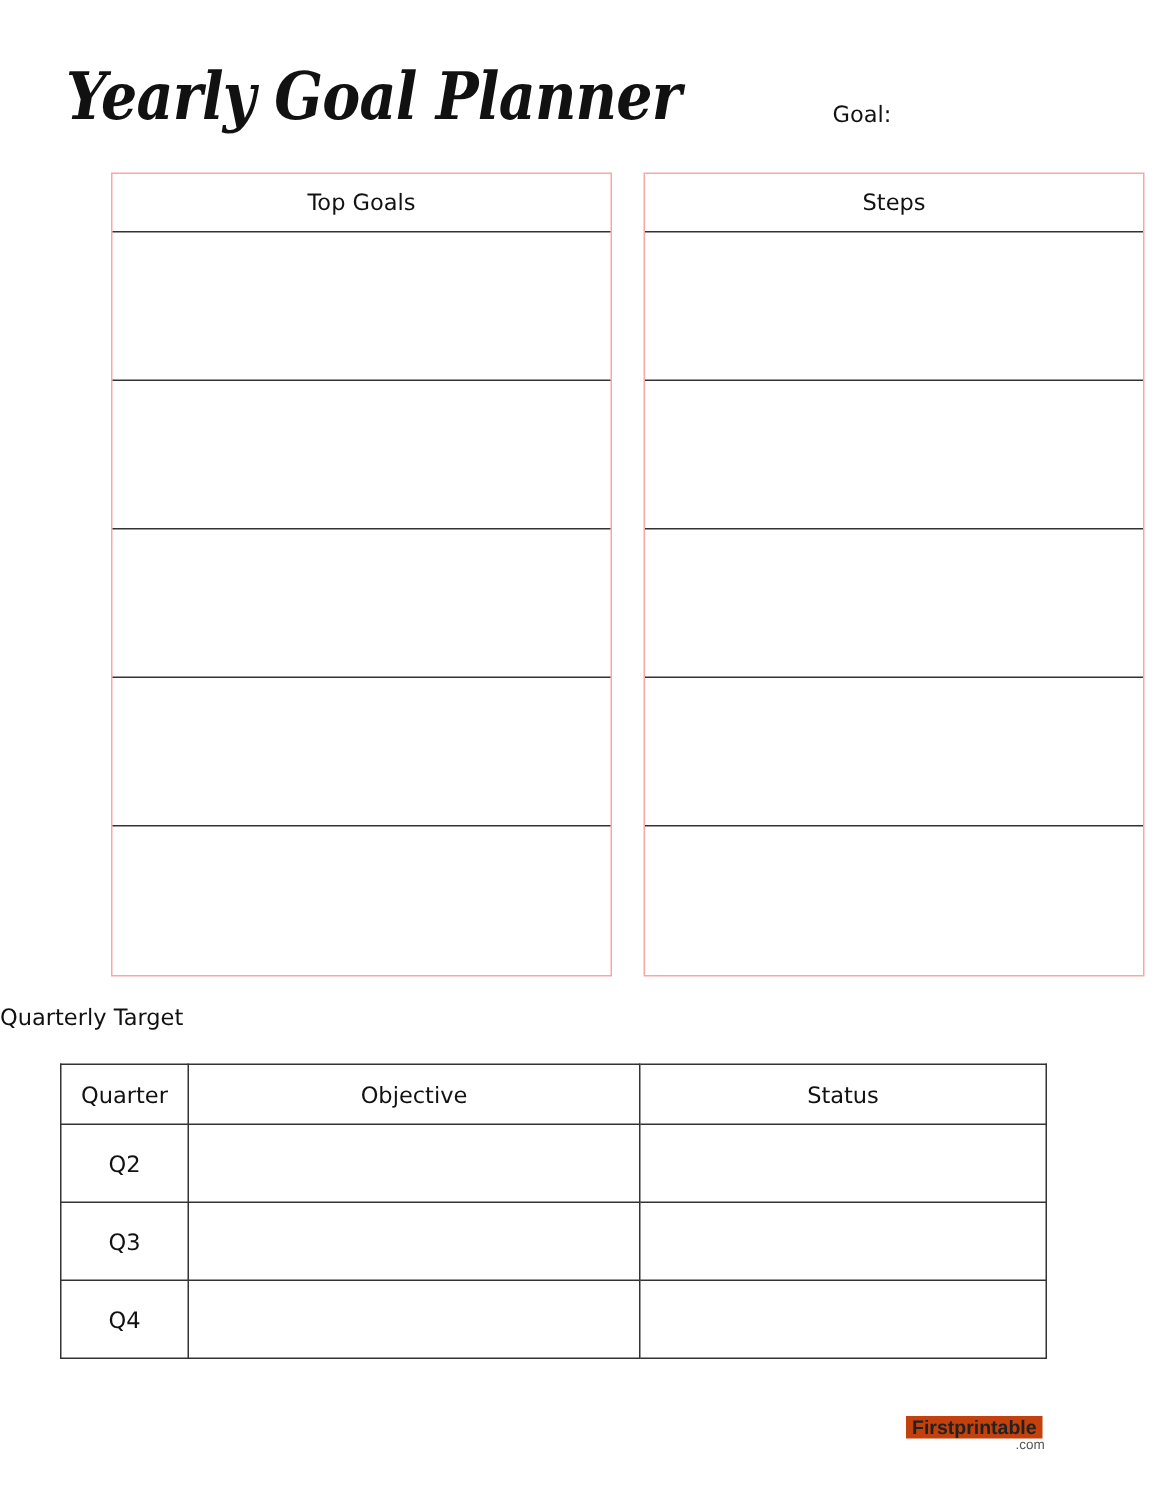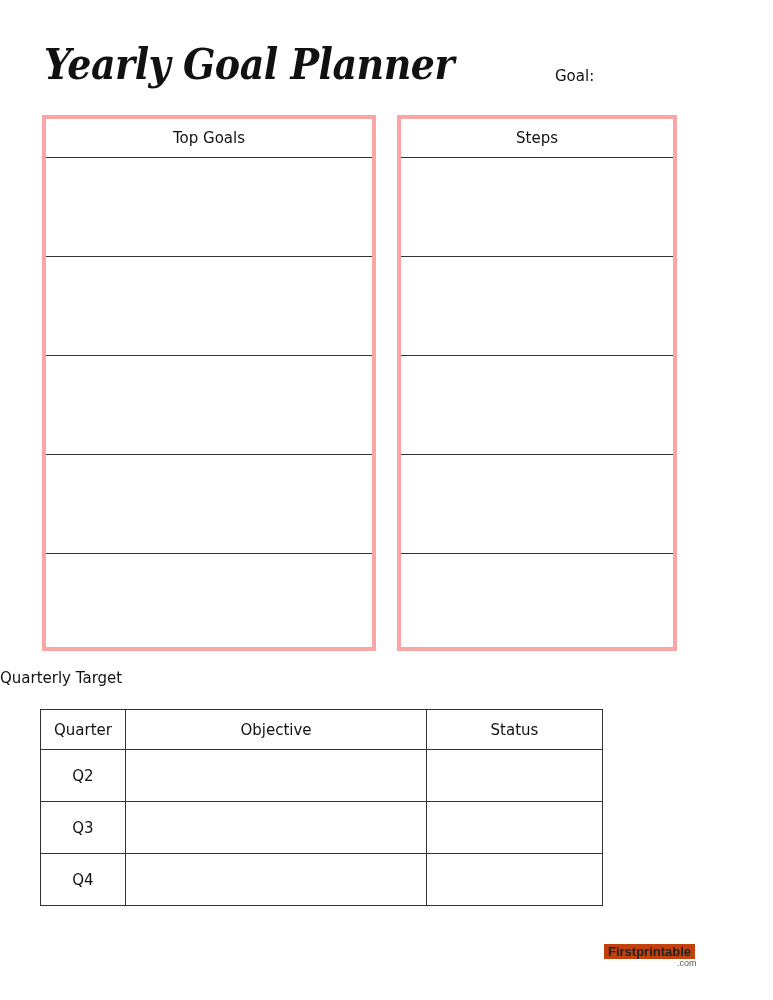--- a/index.html
+++ b/index.html
@@ -1,24 +1,24 @@
 <!DOCTYPE html>
 <html><head>
   <meta charset="utf-8">
   <style>
     html, body { margin: 0; padding: 0; background: #ffffff; }
     body { width: 773px; height: 1000px; position: relative; overflow: hidden; font-family: "DejaVu Sans", sans-serif; color: #111; }
     .title { position: absolute; left: 44px; top: 38px; font-family: "DejaVu Serif", serif; font-style: italic; font-size: 38px; font-weight: bold; letter-spacing: -0.5px; color: #111; transform: scaleY(1.15); transform-origin: left top; }
     .year { position: absolute; left: 555px; top: 67px; font-size: 15px; color: #111; }
-    .box { position: absolute; border: 4px solid #fca5a5; box-sizing: border-box; }
+    .box { position: absolute; border: 1px solid #fca5a5; box-sizing: border-box; margin-left: 32px; }
     .box .head { height: 39px; border-bottom: 1px solid #333; display: flex; align-items: center; justify-content: center; font-size: 15px; box-sizing: border-box; }
     .box .cell { height: 99px; border-bottom: 1px solid #333; box-sizing: border-box; }
     .box .cell:last-child { border-bottom: none; }
     .qt-label { position: absolute; left: 0; width: 773px; top: 669px; font-size: 15px; }
-    table.qt { position: absolute; left: 40px; top: 709px; width: 563px; border-collapse: collapse; }
+    table.qt { position: absolute; left: 40px; top: 709px; width: 658px; border-collapse: collapse; }
     table.qt td, table.qt th { border: 1px solid #333; font-weight: normal; font-size: 15px; text-align: center; padding: 0; }
     table.qt th { height: 39px; }
     table.qt td { height: 51px; }
     .brand { position: absolute; left: 604px; top: 944px; background: #c2410c; padding: 0 4px; font-family: "Liberation Sans", sans-serif; font-weight: bold; font-size: 13px; color: #222; }
     .brand-com { position: absolute; left: 677px; top: 958px; font-family: "Liberation Sans", sans-serif; font-size: 9px; color: #555; }
   </style>
 </head>
 <body>
 
 <div class="title">Yearly Goal Planner</div>
@@ -26,21 +26,21 @@
 
 <div class="box" style="left:42px; top:115px; width:334px; height:536px;">
   <div class="head">Top Goals</div>
   <div class="cell"></div>
   <div class="cell"></div>
   <div class="cell"></div>
   <div class="cell"></div>
   <div class="cell"></div>
 </div>
 
-<div class="box" style="left:397px; top:115px; width:280px; height:536px;">
+<div class="box" style="left:397px; top:115px; width:334px; height:536px;">
   <div class="head">Steps</div>
   <div class="cell"></div>
   <div class="cell"></div>
   <div class="cell"></div>
   <div class="cell"></div>
   <div class="cell"></div>
 </div>
 
 <div class="qt-label">Quarterly Target</div>
 

